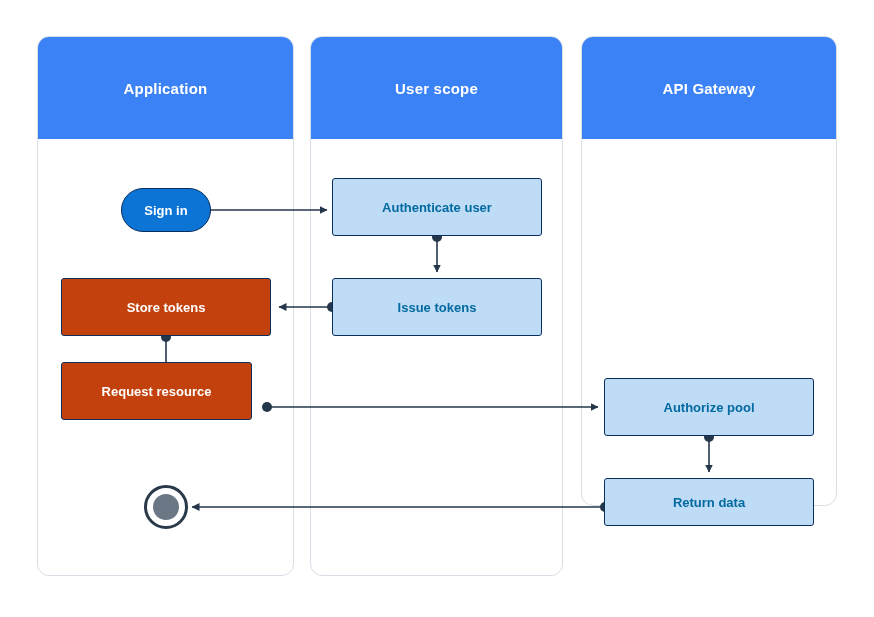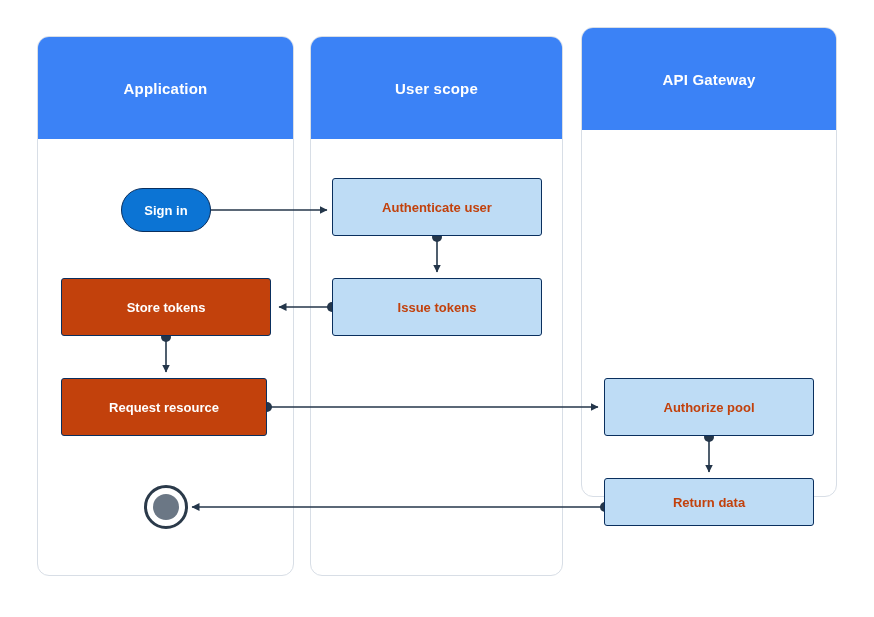--- a/index.html
+++ b/index.html
@@ -64,21 +64,21 @@
     border-radius: 3px;
   }
   .node.dark {
     background: #c2410c;
     border: 1.5px solid #0a2f5e;
     color: #ffffff;
   }
   .node.light {
     background: #bedcf5;
     border: 1.5px solid #0a2f5e;
-    color: #c2410c;
+    color: #0369a1;
   }
   .node.pill {
     background: #0c74d4;
     border: 1.5px solid #0a2f5e;
     color: #ffffff;
     border-radius: 22px;
   }
 
   
   .end-node {
@@ -110,21 +110,21 @@
       <span class="lane-title">Application</span>
     </div>
   </div>
 
   <div class="lane" style="left:310px; top:36px; width:253px; height:540px;">
     <div class="lane-header">
       <span class="lane-title">User scope</span>
     </div>
   </div>
 
-  <div class="lane" style="left:581px; top:27px; width:256px; height:470px;">
+  <div class="lane" style="left:581px; top:36px; width:256px; height:470px;">
     <div class="lane-header">
       <span class="lane-title">API Gateway</span>
     </div>
   </div>
 
   <svg id="wires" viewBox="0 0 874 617">
     <defs>
       <marker id="arrow" markerWidth="9" markerHeight="9" refX="7.5" refY="4" orient="auto" markerUnits="userSpaceOnUse">
         <path d="M0,0 L8,4 L0,8 z" fill="#24364a"></path>
       </marker>
@@ -175,21 +175,21 @@
   </div>
 
   <div class="node light" style="left:332px; top:278px; width:210px; height:58px;">
     <span>Issue tokens</span>
   </div>
 
   <div class="node dark" style="left:61px; top:278px; width:210px; height:58px;">
     <span>Store tokens</span>
   </div>
 
-  <div class="node dark" style="left:61px; top:378px; width:206px; height:58px;">
+  <div class="node dark" style="left:61px; top:362px; width:191px; height:58px;">
     <span>Request resource</span>
   </div>
 
   <div class="node light" style="left:604px; top:378px; width:210px; height:58px;">
     <span>Authorize pool</span>
   </div>
 
   <div class="node light" style="left:604px; top:478px; width:210px; height:48px;">
     <span>Return data</span>
   </div>

